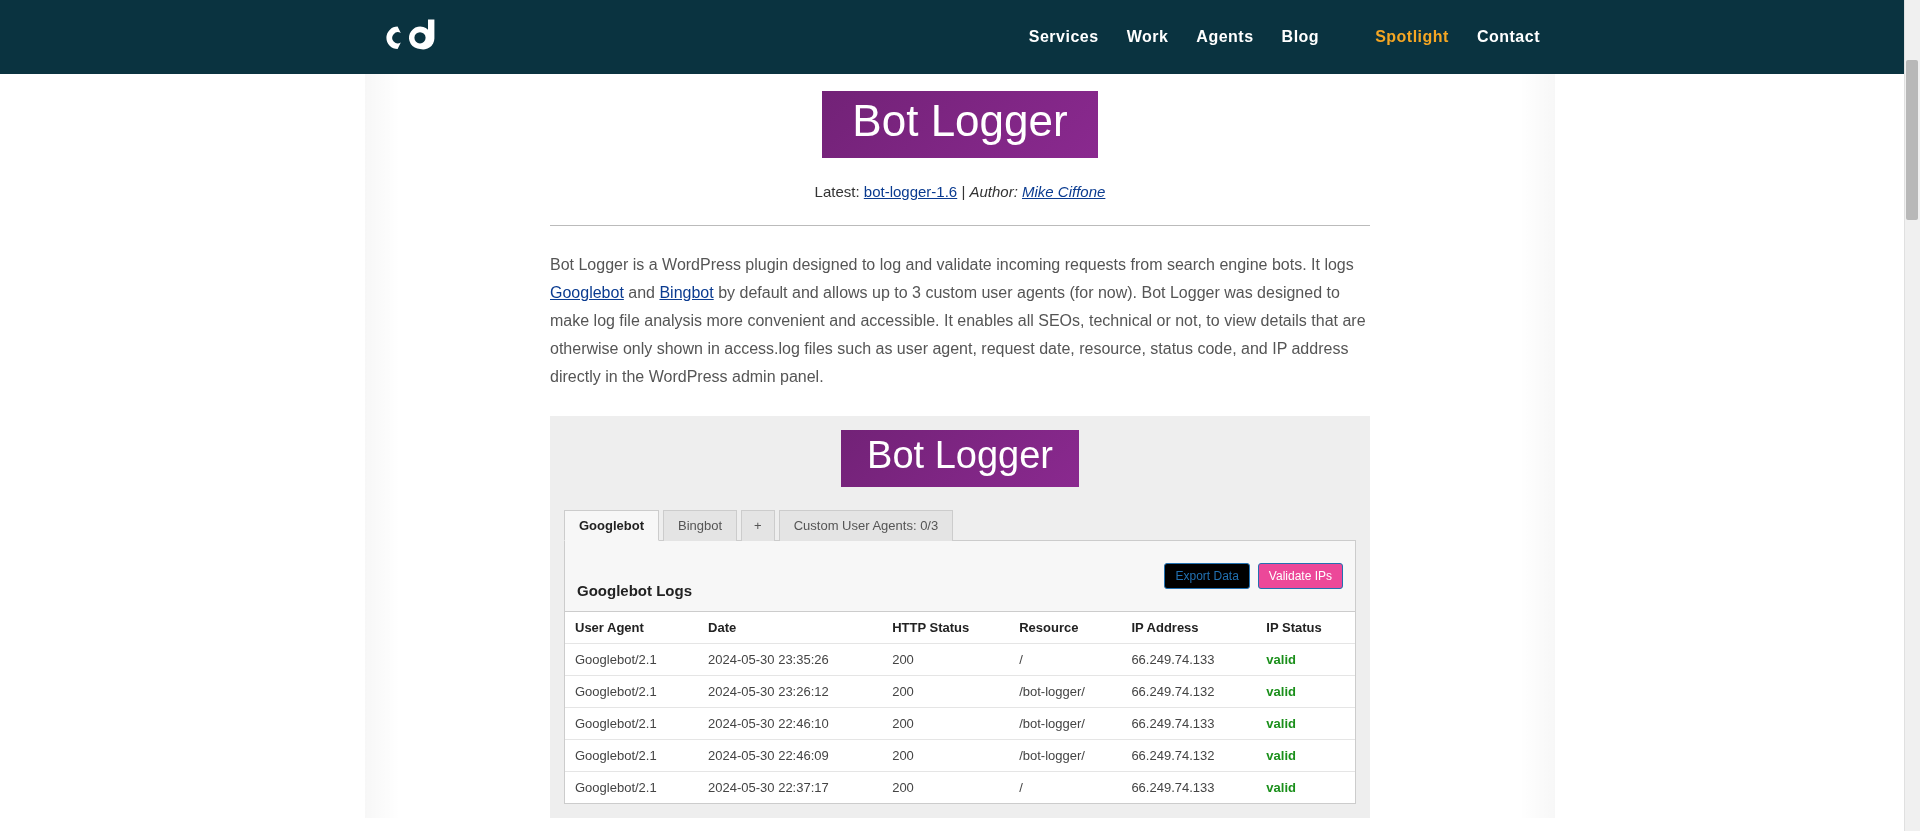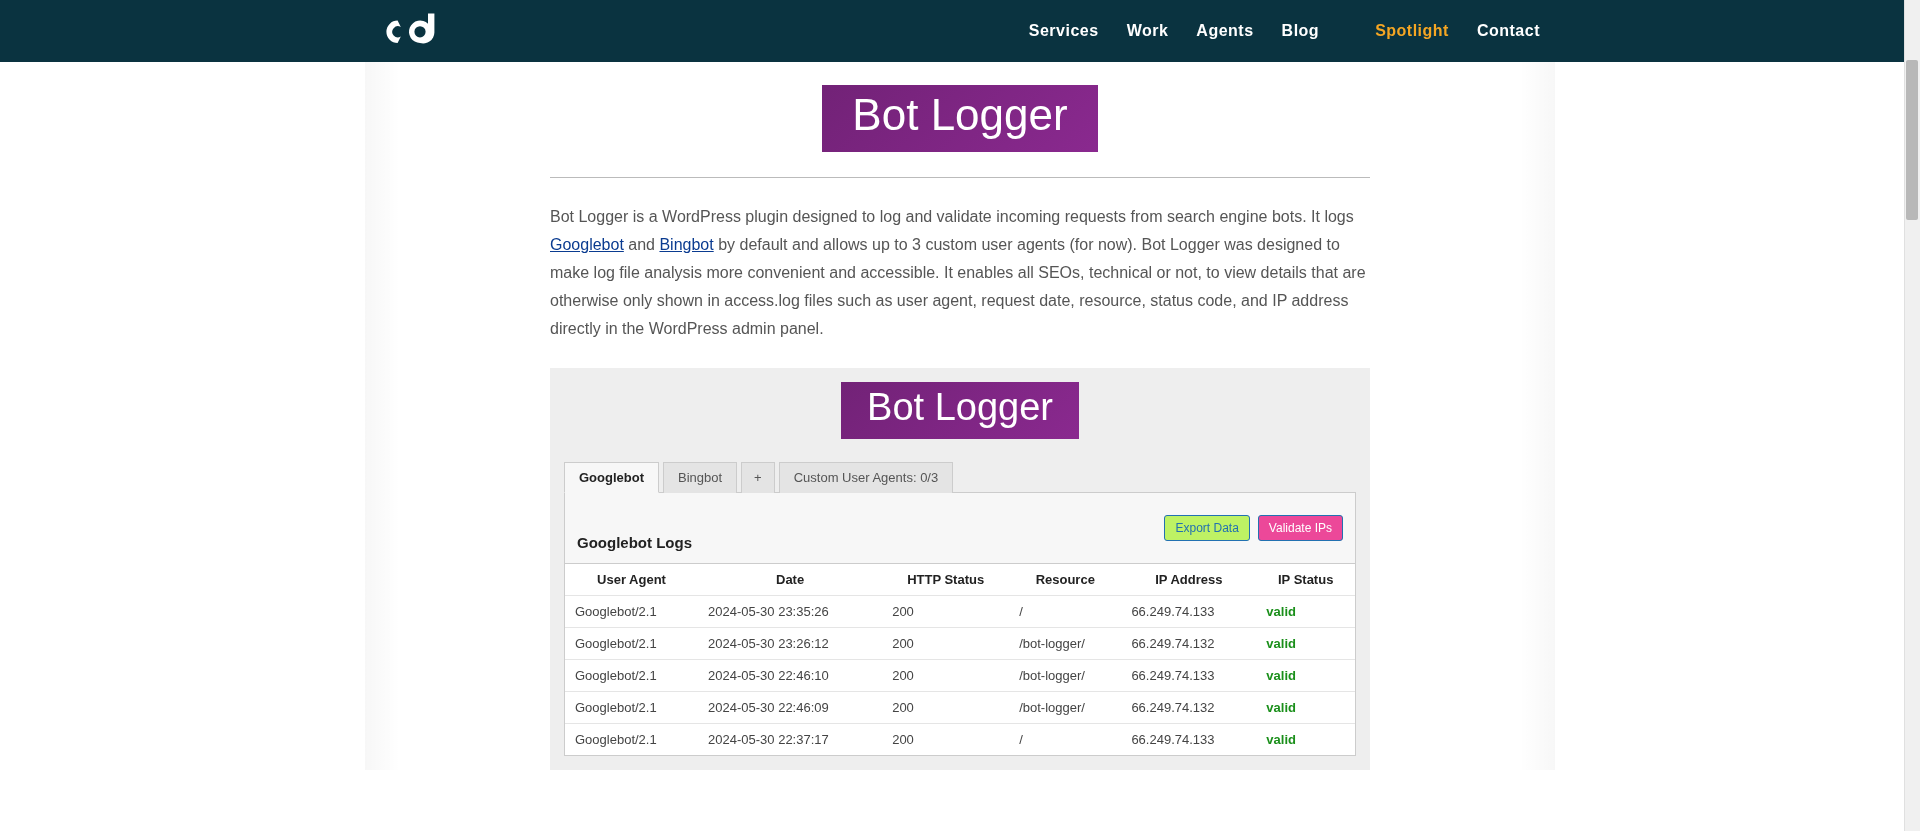--- a/index.html
+++ b/index.html
@@ -3,21 +3,21 @@
 <meta charset="utf-8">
 <style>
   * { margin: 0; padding: 0; box-sizing: border-box; }
   body {
     font-family: -apple-system, BlinkMacSystemFont, "Segoe UI", Helvetica, Arial, sans-serif;
     background: #fff;
     color: #333;
   }
   .topnav {
     background: #0a3340;
-    height: 62px;
+    height: 74px;
     display: flex;
     align-items: center;
     justify-content: space-between;
     padding: 0 20px;
   }
   .topnav .inner {
     max-width: 1280px;
     margin: 0 auto;
     width: 100%;
     display: flex;
@@ -45,21 +45,21 @@
   .nav-links a.active { color: #f5a623; margin-left: 28px; }
   .page-wrap {
     max-width: 1190px;
     margin: 0 auto;
     padding: 0 20px;
     background: linear-gradient(to right, rgba(0,0,0,0.03), rgba(0,0,0,0) 3%, rgba(0,0,0,0) 97%, rgba(0,0,0,0.03));
   }
   .content {
     max-width: 820px;
     margin: 0 auto;
-    padding-top: 23px;
+    padding-top: 17px;
   }
   .hero-badge {
     background: linear-gradient(135deg, #722277, #8a298f);
     color: #fff;
     font-size: 44px;
     font-weight: 400;
     padding: 5px 30px 12px 30px;
     display: block;
     margin: 0 auto 25px auto;
     width: fit-content;
@@ -141,21 +141,21 @@
   }
   .card-header .btns { display: flex; gap: 8px; }
   .btn {
     font-size: 12px;
     padding: 5px 10px;
     border-radius: 3px;
     border: 1px solid;
     cursor: pointer;
   }
   .btn-outline {
-    background: #bef264;
+    background: #000000;
     color: #2271b1;
     border-color: #2271b1;
   }
   .btn-primary {
     background: #ec4899;
     color: #fff;
     border-color: #2271b1;
   }
   table.log {
     width: 100%;
@@ -167,21 +167,20 @@
     text-align: left;
     padding: 8px 10px;
     border-top: 1px solid #e5e5e5;
     color: #444;
   }
   table.log th {
     background: #fff;
     font-weight: 600;
     color: #222;
     border-top: 1px solid #ccc;
-    text-align: center;
   }
   table.log td.valid { color: #1a8f1a; font-weight: 700; }
   
   .scroll-track {
     position: fixed;
     right: 0;
     top: 0;
     width: 16px;
     height: 100vh;
     background: #f0f0f0;
@@ -219,20 +218,27 @@
         <a href="#">Contact</a>
       </nav>
   </div>
 </header>
 
 <div class="page-wrap">
   <div class="content">
 
     <div class="hero-badge">Bot Logger</div>
 
+    <div class="meta-line">
+      <span>Latest:</span>
+      <span> </span>
+      <a href="#">bot-logger-1.6</a>
+      <span> | </span>
+      <span class="author-label">Author: </span><a href="#" class="author-name">Mike Ciffone</a>
+    </div>
 
     <hr class="sep">
 
     <p class="body-text">
       <span>Bot Logger is a WordPress plugin designed to log and validate incoming requests from search engine bots. It logs </span><a href="#">Googlebot</a><span> and </span><a href="#">Bingbot</a><span> by default and allows up to 3 custom user agents (for now). Bot Logger was designed to make log file analysis more convenient and accessible. It enables all SEOs, technical or not, to view details that are otherwise only shown in access.log files such as user agent, request date, resource, status code, and IP address directly in the WordPress admin panel.</span>
     </p>
 
     <div class="panel">
       <div class="panel-badge">Bot Logger</div>
 

